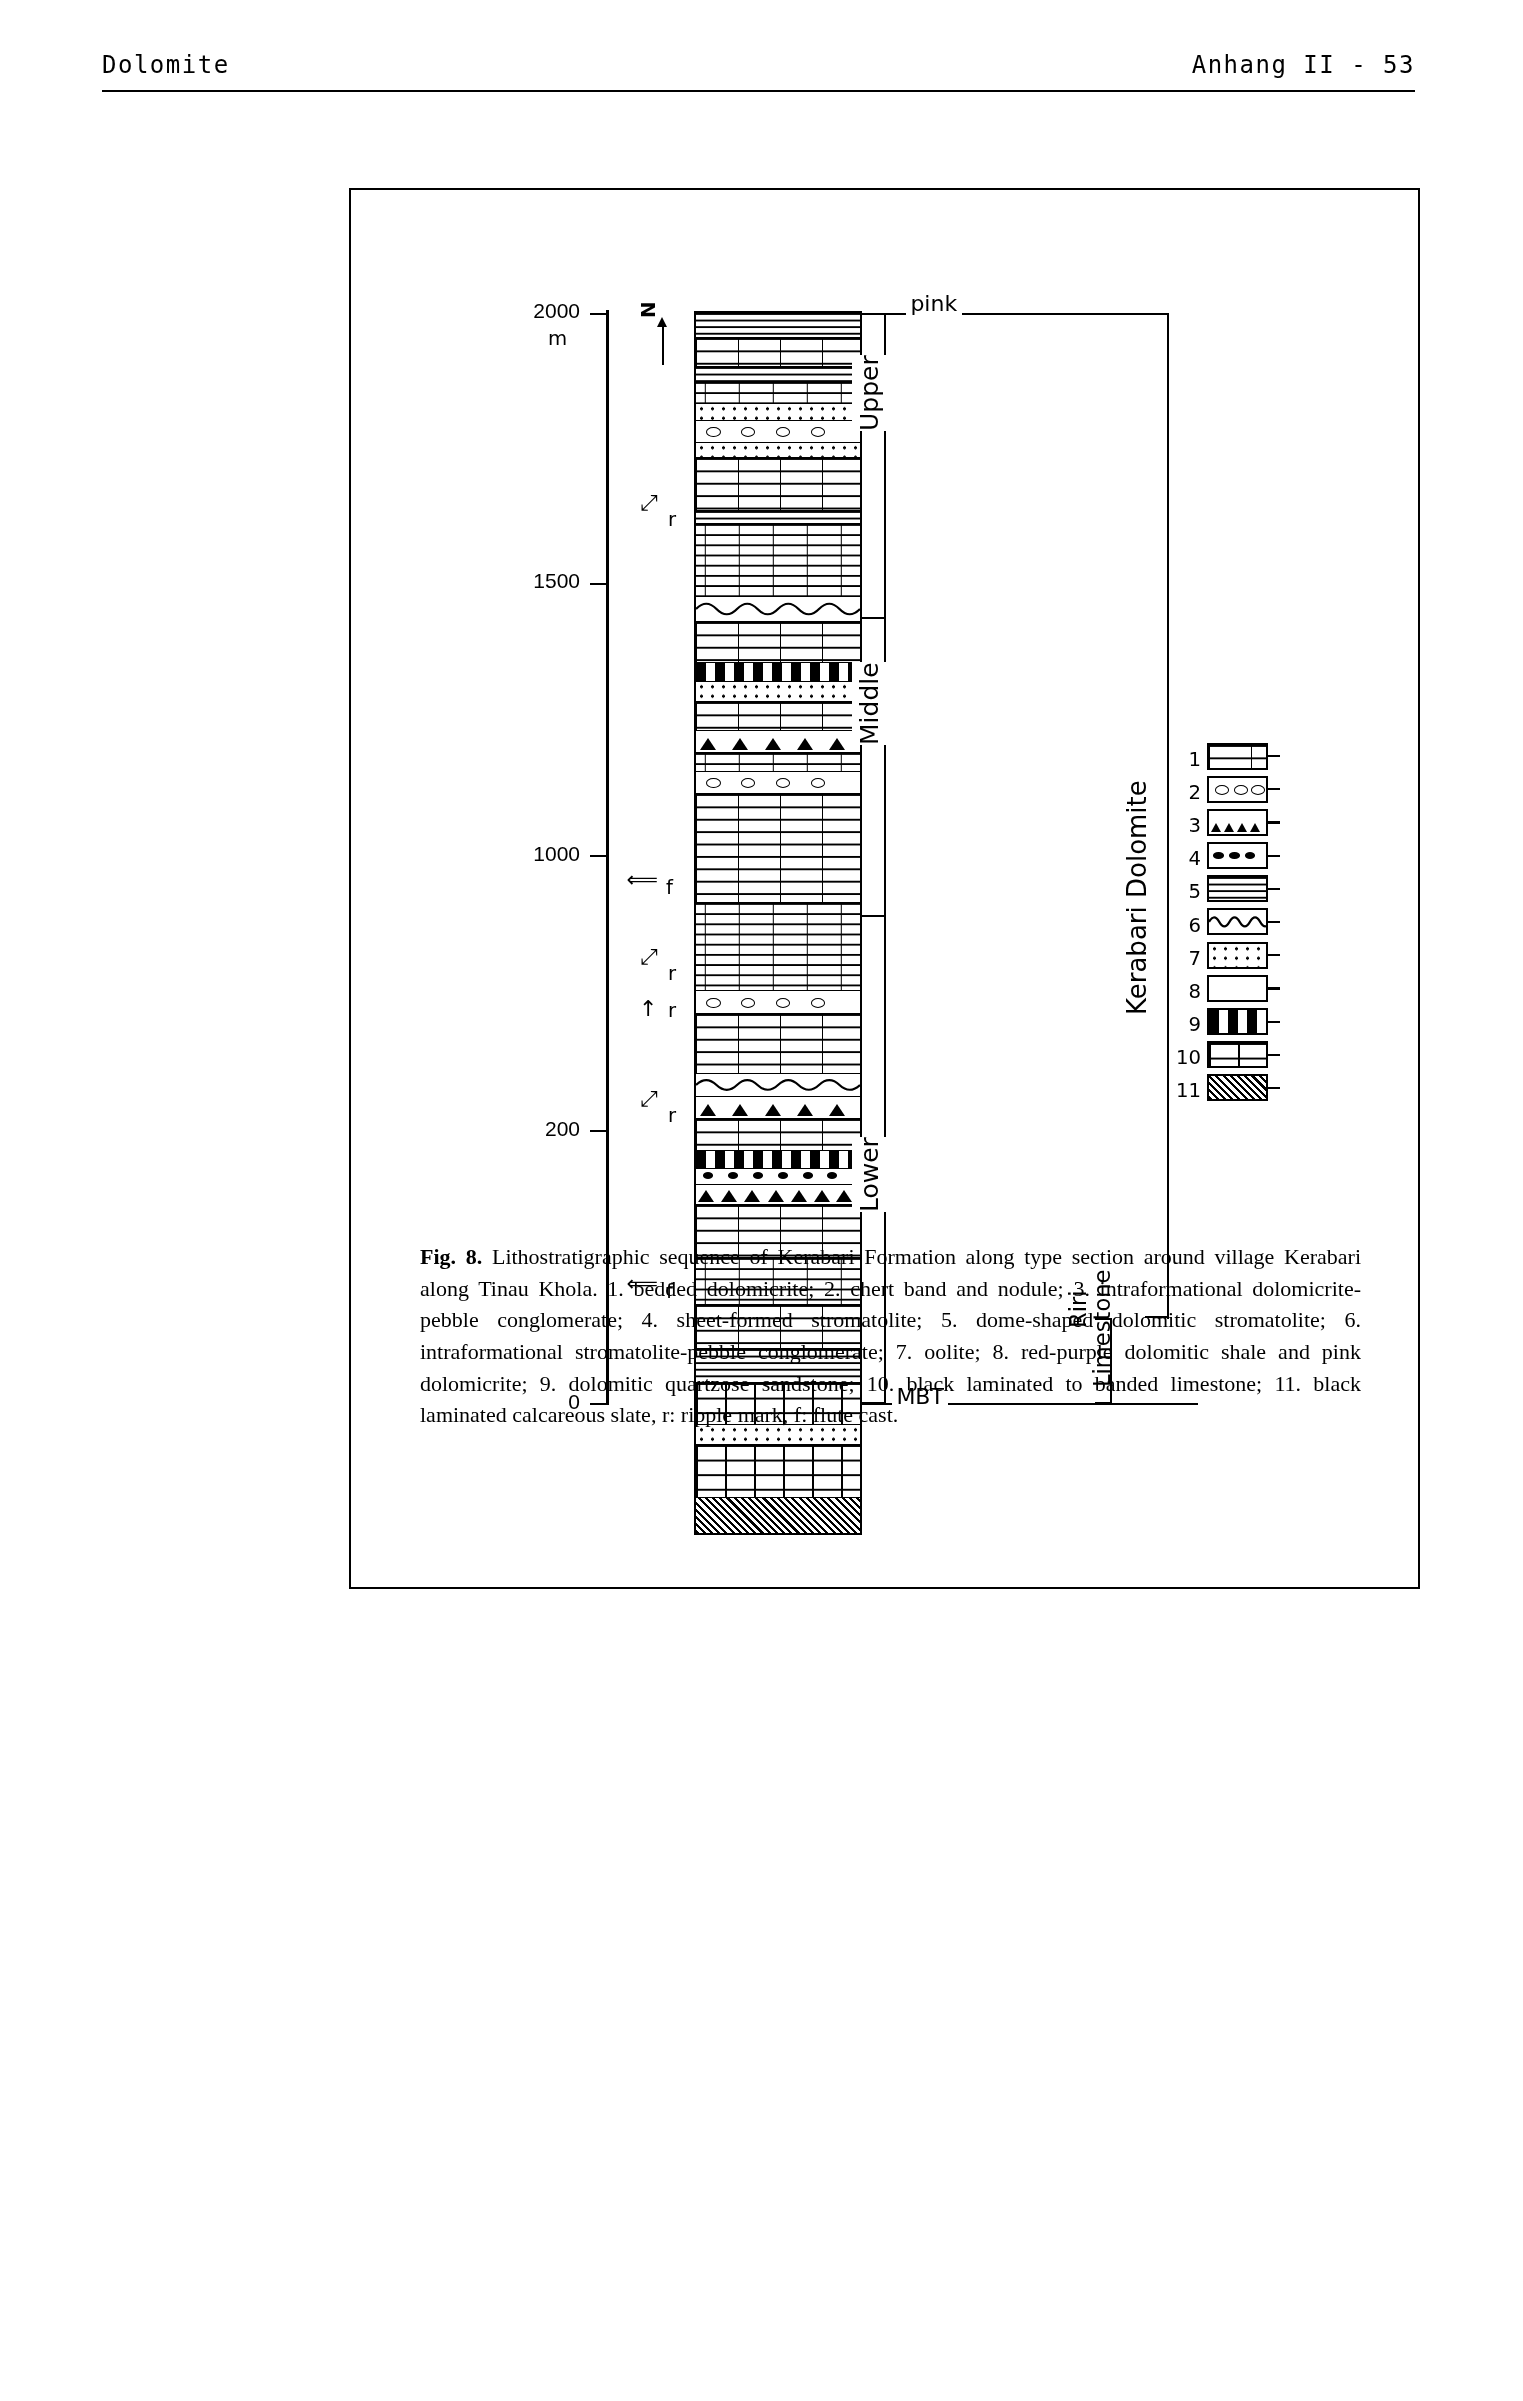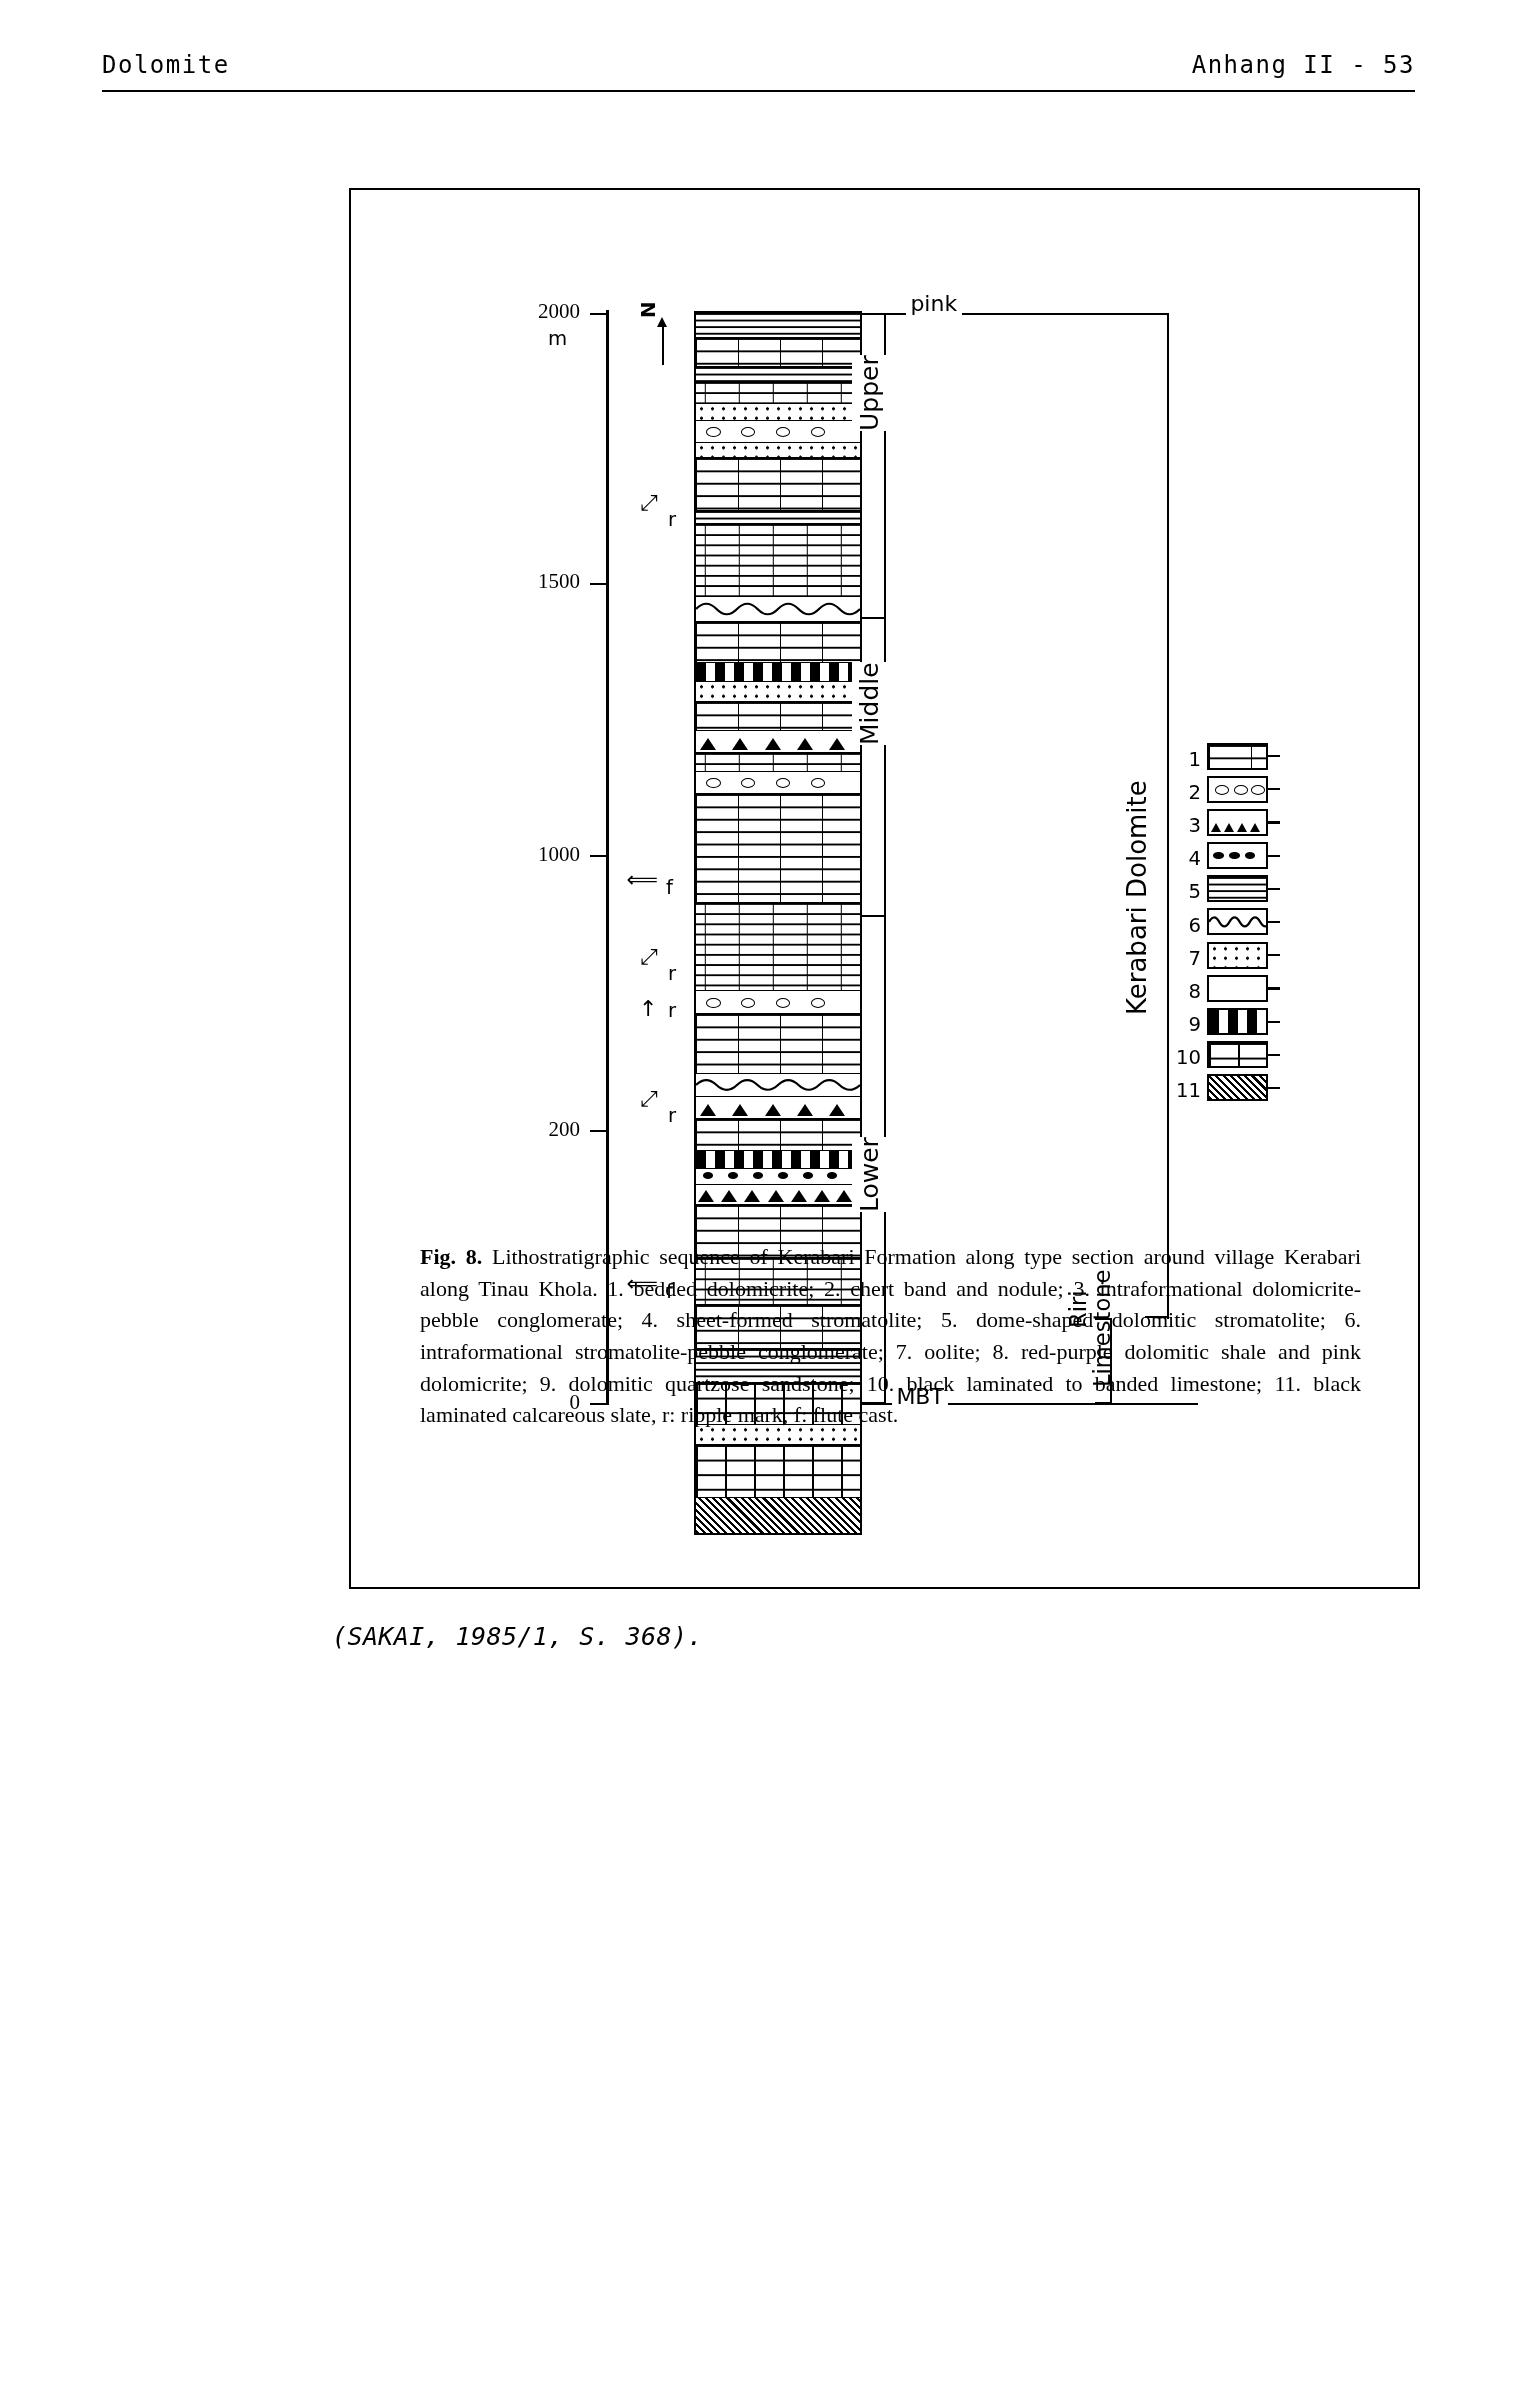--- a/index.html
+++ b/index.html
@@ -82,21 +82,21 @@
   }
   .tick {
     position: absolute;
     width: 19px;
     height: 2.2px;
     background: #000;
     left: 239px;
   }
   .tick-label {
     position: absolute;
-    font-family: Liberation Serif, serif;
+    font-family: Liberation Sans, sans-serif;
     font-size: 21px;
     text-align: right;
     width: 109px;
     left: 120px;
   }
   .tick-unit {
     position: absolute;
     font-family: "DejaVu Sans", sans-serif;
     font-size: 19.7px;
     left: 197px;
@@ -662,15 +662,14 @@
   </div>
 
   <div class="caption">
     <span class="fig-no">Fig. 8.</span>
     <span>Lithostratigraphic sequence of Kerabari Formation along type section around village Kerabari along Tinau Khola.  1. bedded dolomicrite;  2. chert band and nodule;  3. intraformational dolomicrite-pebble conglomerate;  4. sheet-formed stromatolite;  5. dome-shaped dolomitic stromatolite;  6. intraformational stromatolite-pebble conglomerate;  7. oolite;  8. red-purple dolomitic shale and pink dolomicrite;  9. dolomitic quartzose sandstone;  10. black laminated to banded limestone;  11. black laminated calcareous slate, r: ripple mark, f: flute cast.</span>
   </div>
 
 </div>
 
 <div class="bottom-caption">
-  <div>(SAKAI, 1985/1, S. 368).</div>
 </div>
 
 
 </body></html>

